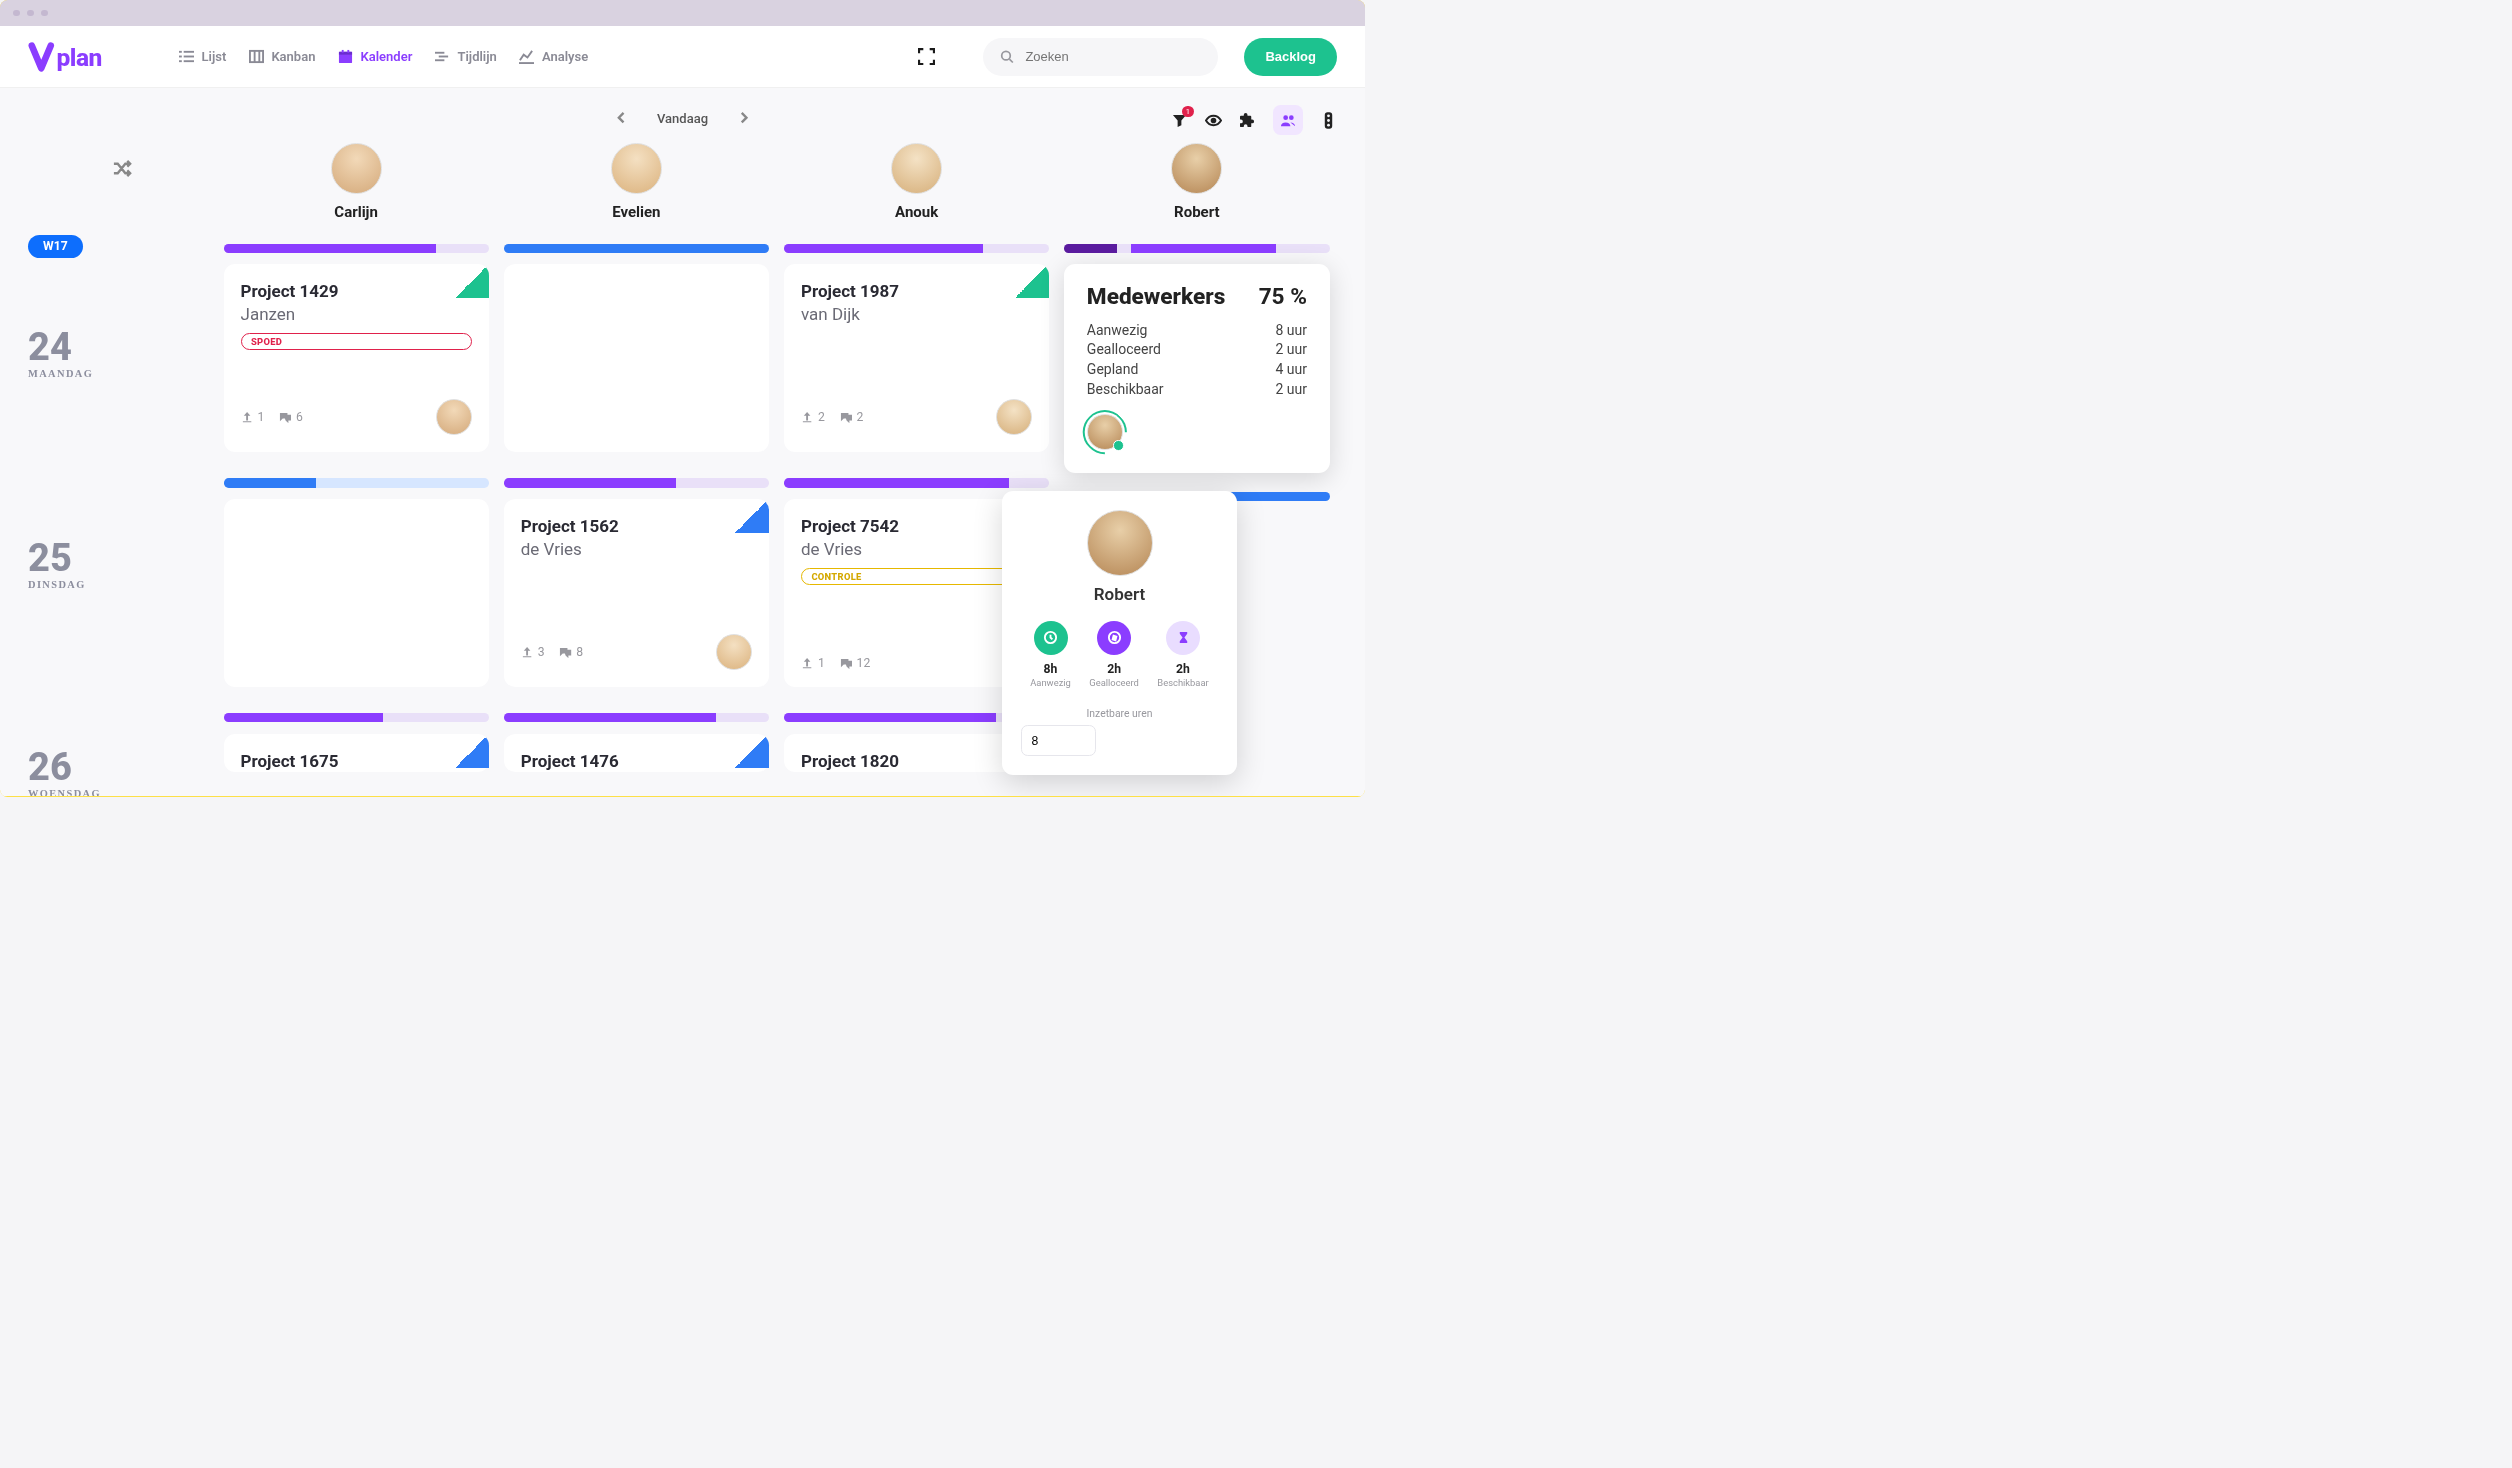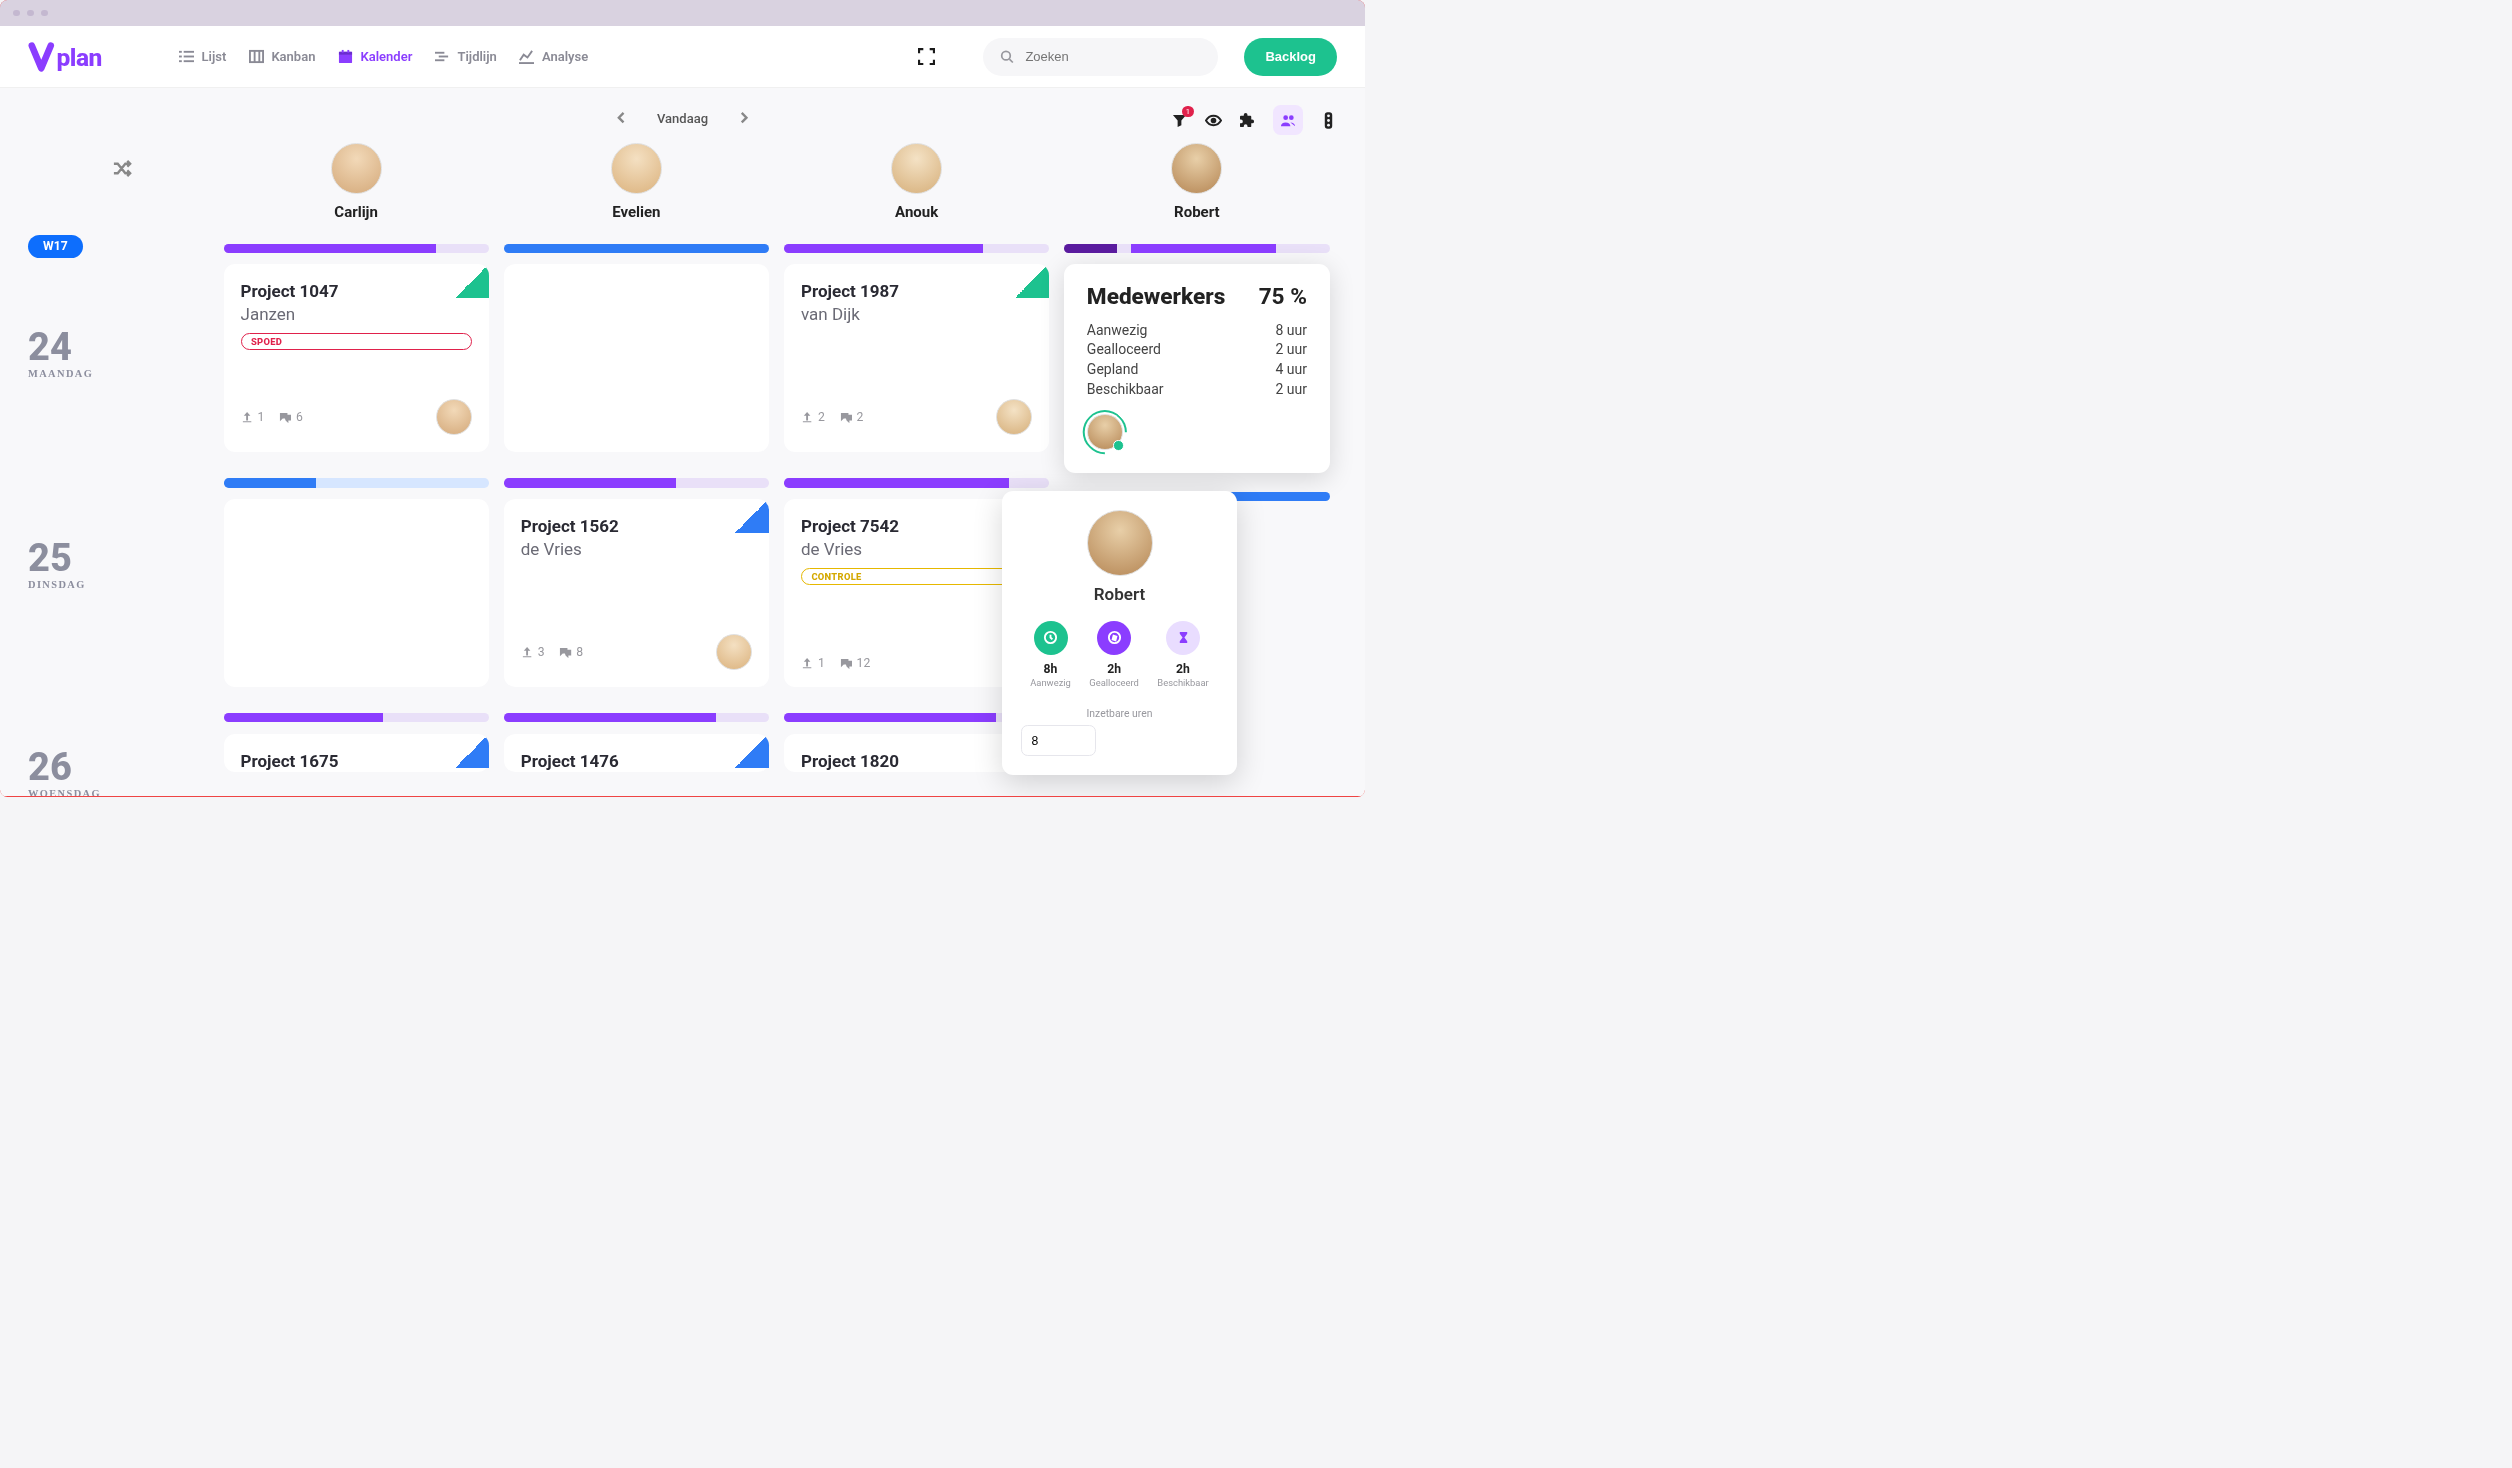--- a/index.html
+++ b/index.html
@@ -1,17 +1,17 @@
 <!DOCTYPE html>
 <html style="font-size:15px"><head>
 <meta charset="utf-8">
 <style>
 * { box-sizing: border-box; margin: 0; padding: 0; }
 body { font-family: -apple-system, BlinkMacSystemFont, "Segoe UI", Roboto, sans-serif; background: #f5f5f7; color: #1a1a1a; overflow: hidden; }
-.viewport { width: 1365px; height: 797px; position: relative; background: #ef4444; border-radius: 7.5px; overflow: hidden; }
+.viewport { width: 1365px; height: 797px; position: relative; background: #fde047; border-radius: 7.5px; overflow: hidden; }
 .title-bar { height: 26px; background: #d9d2e0; display: flex; align-items: center; padding: 0 13px; gap: 7.5px; }
 .title-bar .dot { width: 6.6px; height: 6.6px; border-radius: 50%; background: #c4b8d0; }
 .top-nav { height: 62px; background: #fff; display: flex; align-items: center; padding: 0 28px; gap: 26px; border-bottom: 0.9px solid #f0f0f0; }
 .logo { display: flex; align-items: center; gap: 1.9px; color: #8b3dff; font-weight: 800; font-size: 26px; letter-spacing: -0.5px; }
 .logo svg { width: 104px; height: 34px; }
 .nav-items { display: flex; gap: 22.6px; margin-left: 21px; }
 .nav-item { display: flex; align-items: center; gap: 7.5px; color: #8a8a95; font-size: 13px; font-weight: 600; cursor: pointer; justify-content: center; }
 .nav-item.active { color: #8b3dff; }
 .nav-item .icon { width: 15px; height: 15px; }
 .spacer { flex: 1; }
@@ -225,21 +225,21 @@
 
       <div class="person-col">
         <div class="avatar" style="background:radial-gradient(circle at 50% 30%, #f2d9b8, #d4a97a);"></div>
         <div class="person-name">Carlijn</div>
         <div class="cell-area">
           <div class="progress-bar">
               <div class="seg" style="width:80%;background:#8b3dff"></div>
             </div>
           <div class="card-wrap">
             <div class="corner green"></div>
-            <div class="card-title">Project 1047</div>
+            <div class="card-title">Project 1429</div>
             <div class="card-sub">Janzen</div>
             <span class="tag red">SPOED</span>
             <div class="card-footer">
               <div class="stats">
                 <div class="st">
                     <svg width="12.2" height="12.2" viewBox="0 0 13 13" fill="currentColor">
                       <path d="M6.5 1L3 5h2.5v5h2V5H10zM2 11h9v1H2z"></path>
                     </svg>
                     <span>1</span>
                   </div>

